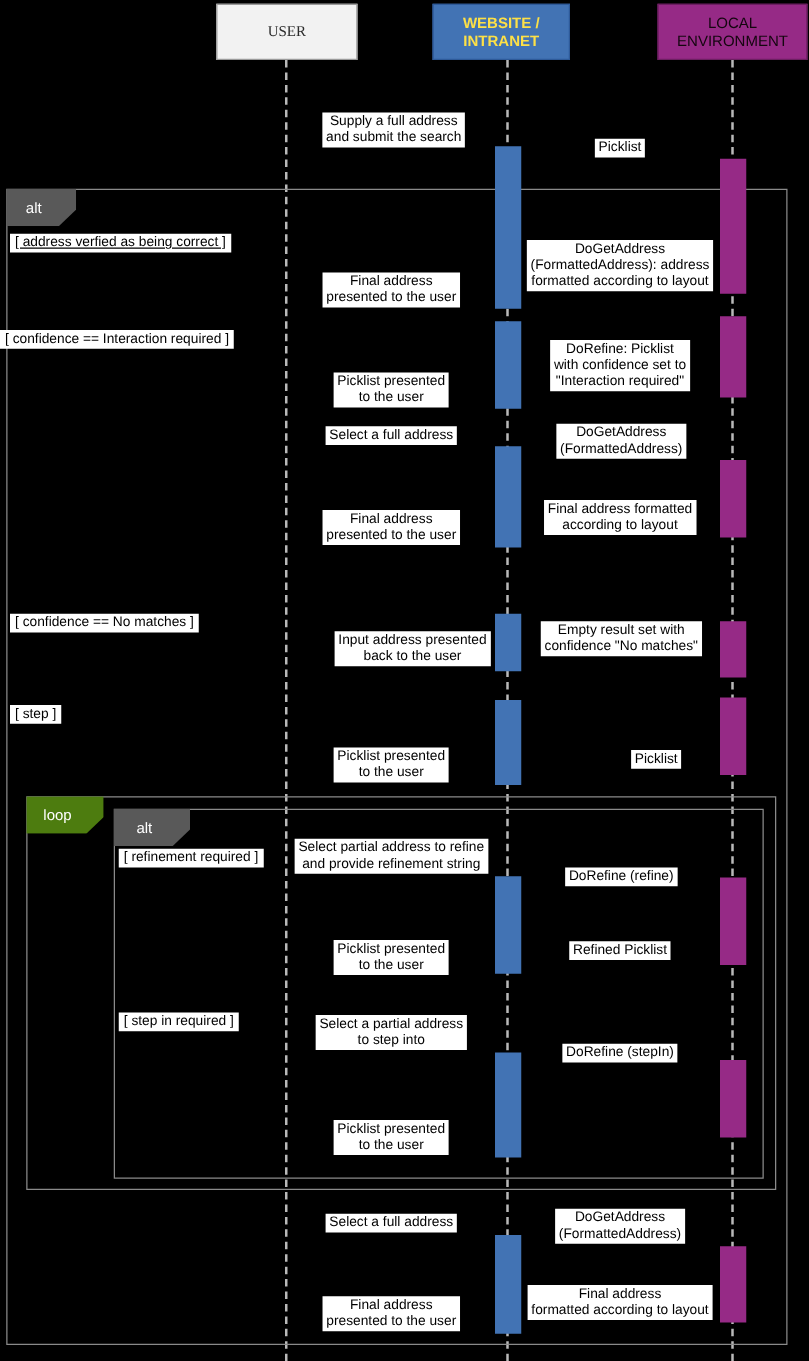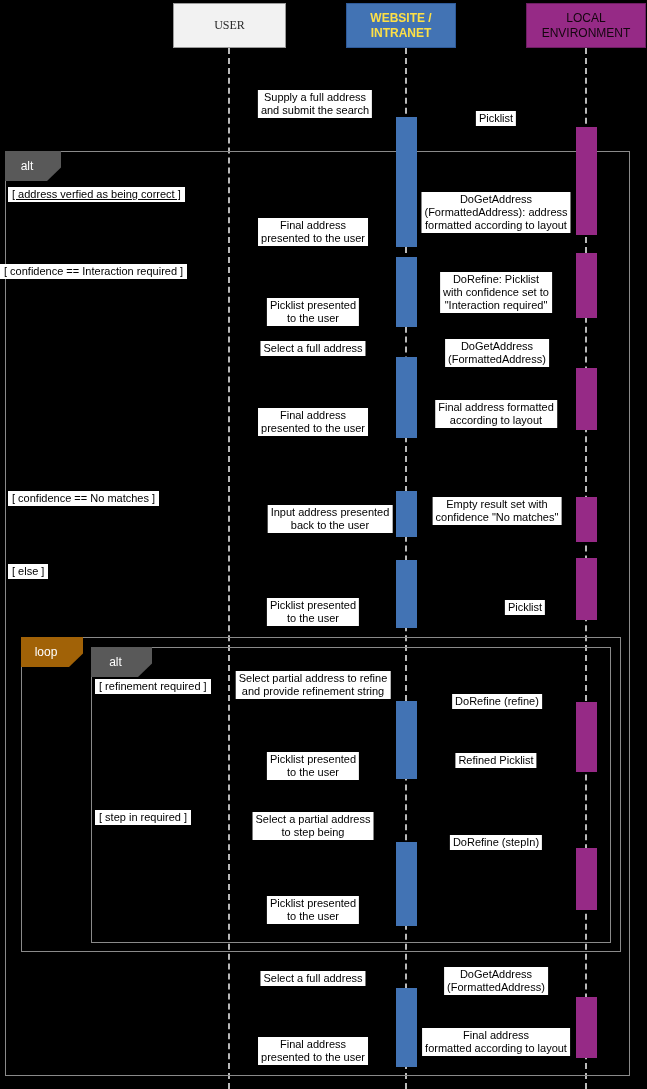--- a/index.html
+++ b/index.html
@@ -29,21 +29,21 @@
       <div class="lifeline" style="left: 405px; top: 48px; height: 1041px; border-left-color: rgb(185, 185, 185);"></div>
       <div class="lifeline" style="left: 585px; top: 48px; height: 1041px; border-left-color: rgb(185, 185, 185);"></div>
     </div>
   <div id="frames-layer">
       <div class="frame" style="left: 5px; top: 151px; width: 625px; height: 925px; border-color: rgb(138, 138, 138);">
         <div class="frame-tab" style="width: 56px; height: 30px; background: rgb(89, 89, 89);">
           <span>alt</span>
         </div>
       </div>
       <div class="frame" style="left: 21px; top: 637px; width: 600px; height: 315px; border-color: rgb(138, 138, 138);">
-        <div class="frame-tab" style="width: 62px; height: 30px; background: #a16207;">
+        <div class="frame-tab" style="width: 62px; height: 30px; background: #4d7c0f;">
           <span>loop</span>
         </div>
       </div>
       <div class="frame" style="left: 91px; top: 647px; width: 520px; height: 296px; border-color: rgb(138, 138, 138);">
         <div class="frame-tab" style="width: 61px; height: 30px; background: rgb(89, 89, 89);">
           <span>alt</span>
         </div>
       </div>
     </div>
   <div id="activations-layer">
@@ -99,31 +99,31 @@
       <div class="msg" style="left: 313px; top: 598px;">Picklist presented
 to the user</div>
       <div class="msg" style="left: 497px; top: 600px; margin-left: 28px;">Picklist</div>
       <div class="msg" style="left: 313px; top: 671px;">Select partial address to refine
 and provide refinement string</div>
       <div class="msg" style="left: 497px; top: 694px;">DoRefine (refine)</div>
       <div class="msg" style="left: 313px; top: 752px;">Picklist presented
 to the user</div>
       <div class="msg" style="left: 496px; top: 753px;">Refined Picklist</div>
       <div class="msg" style="left: 313px; top: 812px;">Select a partial address
-to step being</div>
+to step into</div>
       <div class="msg" style="left: 496px; top: 835px;">DoRefine (stepIn)</div>
       <div class="msg" style="left: 313px; top: 896px;">Picklist presented
 to the user</div>
       <div class="msg" style="left: 313px; top: 971px;">Select a full address</div>
       <div class="msg" style="left: 496px; top: 967px;">DoGetAddress
 (FormattedAddress)</div>
       <div class="msg" style="left: 496px; top: 1028px;">Final address
 formatted according to layout</div>
       <div class="msg" style="left: 313px; top: 1037px;">Final address
 presented to the user</div>
       <div class="cond" style="left: 8px; top: 187px; text-decoration: underline;">[ address verfied as being correct ]</div>
       <div class="cond" style="left: 0; top: 264px;">[ confidence == Interaction required ]</div>
       <div class="cond" style="left: 8px; top: 491px;">[ confidence == No matches ]</div>
-      <div class="cond" style="left: 8px; top: 564px;">[ else ]</div>
+      <div class="cond" style="left: 8px; top: 564px;">[ step ]</div>
       <div class="cond" style="left: 95px; top: 679px;">[ refinement required ]</div>
       <div class="cond" style="left: 95px; top: 810px;">[ step in required ]</div>
     </div>
 </div>
 
 </body></html>

